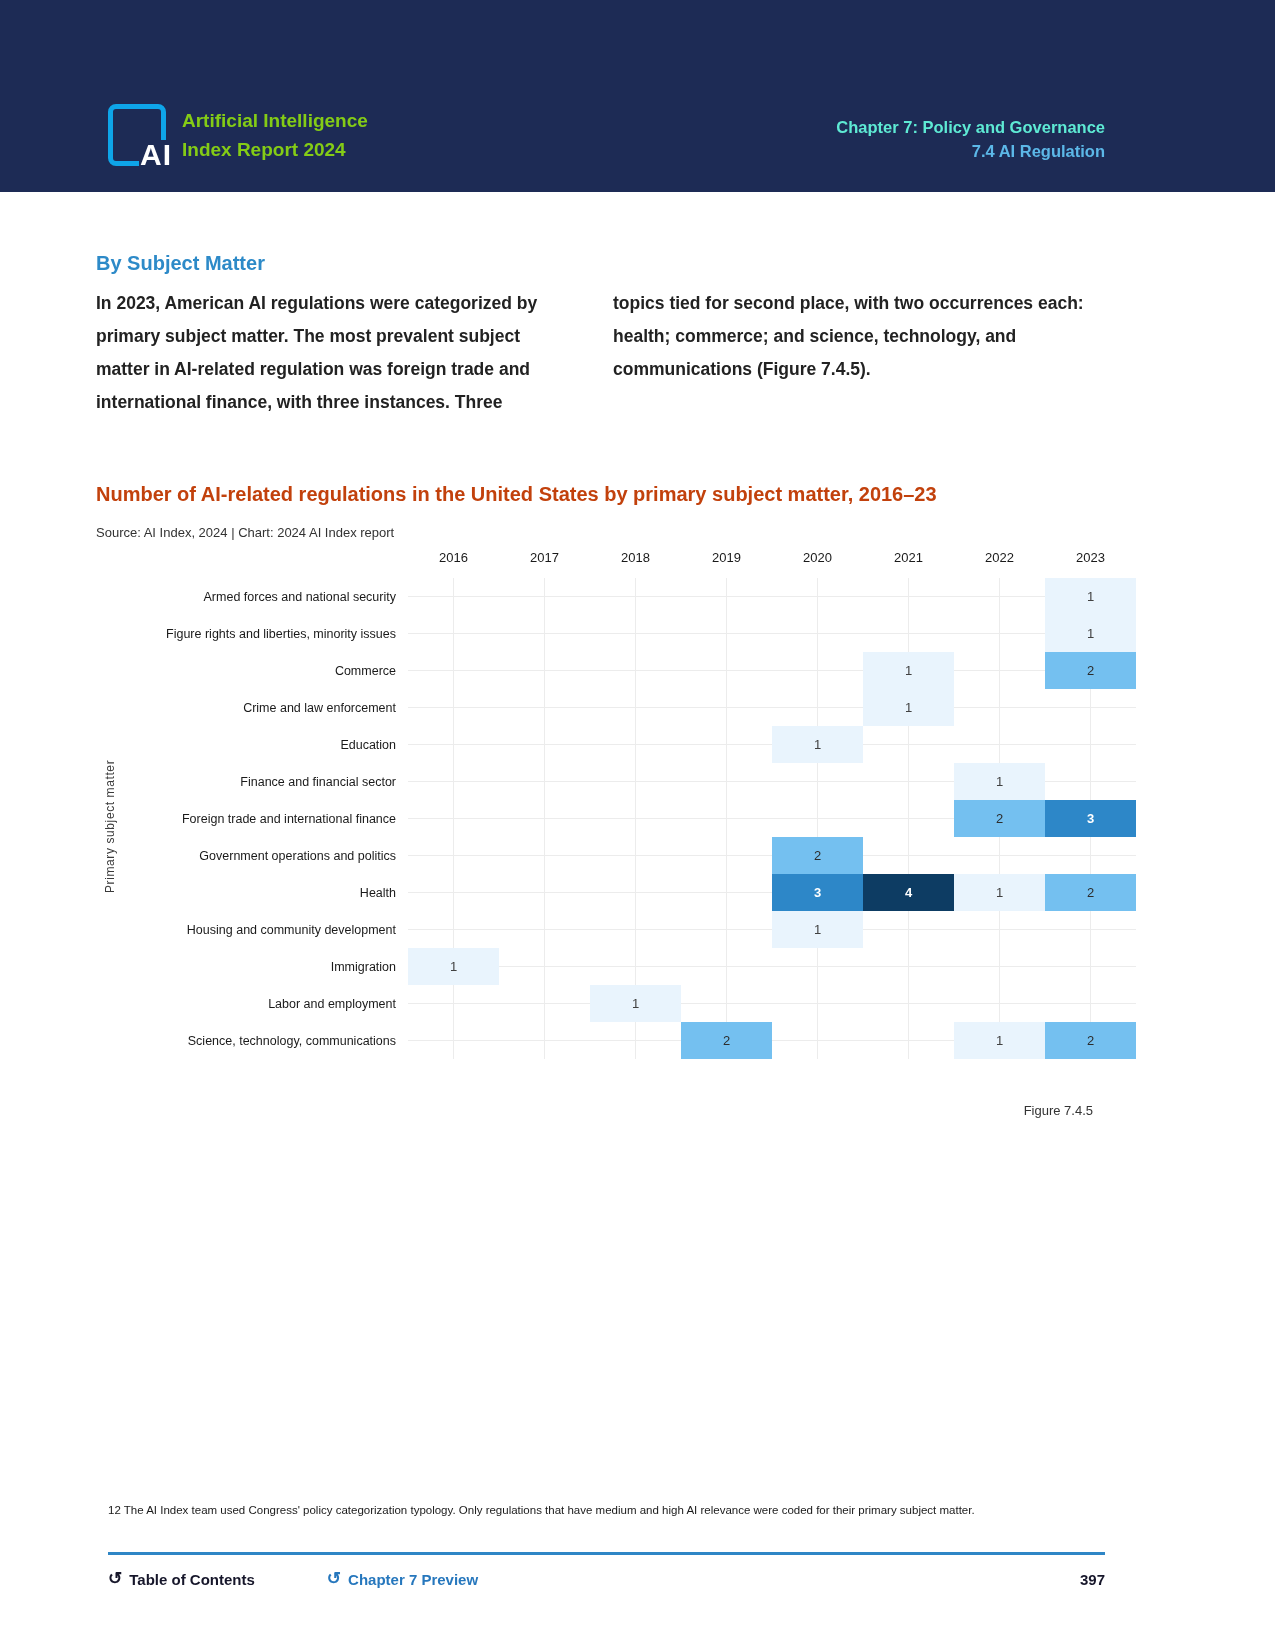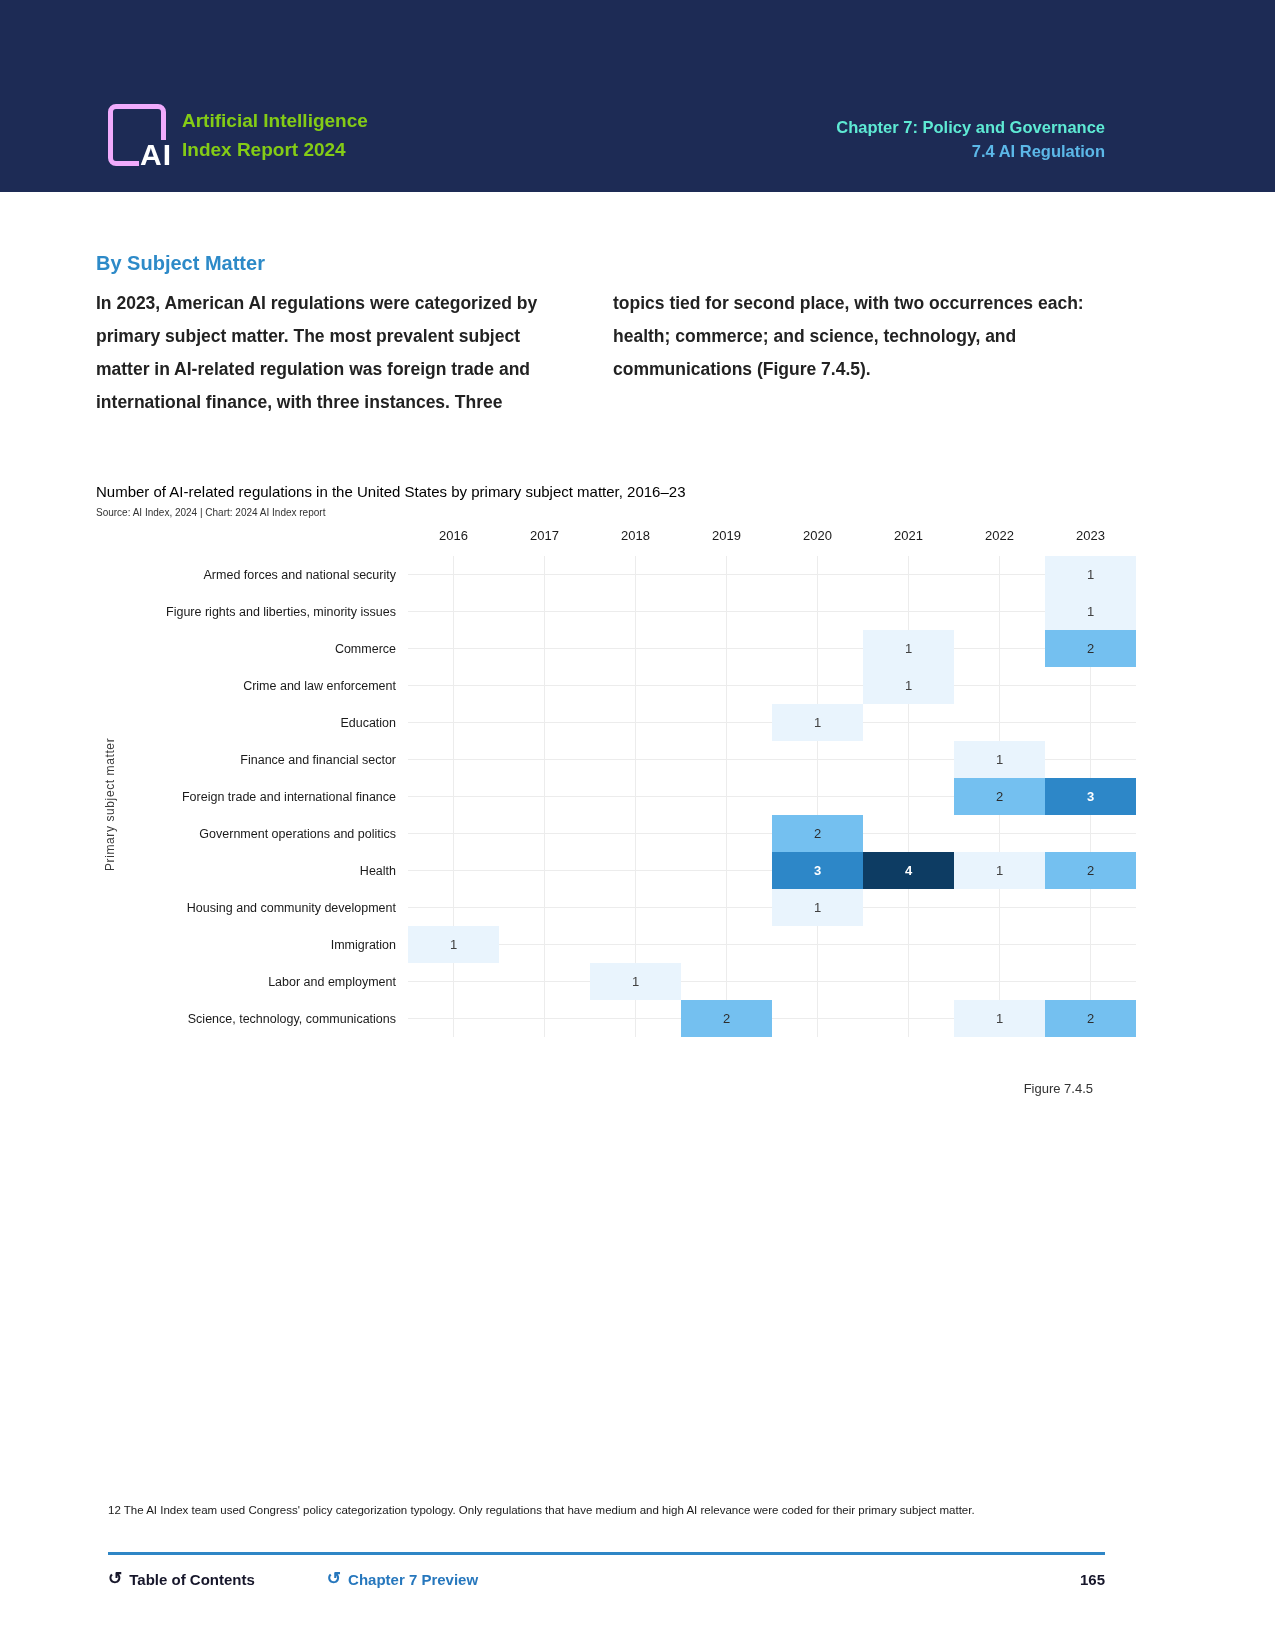--- a/index.html
+++ b/index.html
@@ -3,37 +3,37 @@
 <meta charset="utf-8">
 <style>
   * { margin:0; padding:0; box-sizing:border-box; }
   html,body { background:#ffffff; }
   body { font-family:"Liberation Sans", sans-serif; color:#1b1b1b; }
   .page { position:relative; width:1275px; height:1650px; background:#ffffff; overflow:hidden; }
 
   
   .hdr { height:192px; background:#1d2b55; display:flex; align-items:flex-end; justify-content:space-between; padding:0 170px 26px 108px; }
   .brand { display:flex; align-items:flex-end; gap:16px; }
-  .logo-box { position:relative; width:58px; height:62px; border:5px solid #f0abfc; border-radius:8px; }
+  .logo-box { position:relative; width:58px; height:62px; border:5px solid #0ea5e9; border-radius:8px; }
   .logo-ai { position:absolute; right:-12px; bottom:-9px; background:#1d2b55; color:#fff; font-weight:bold; font-size:30px; letter-spacing:1px; padding:0 1px; line-height:1; }
   .brand-text { color:#84cc16; font-weight:bold; font-size:19px; line-height:1.5; padding-bottom:2px; }
   .hdr-right { text-align:right; font-weight:bold; font-size:16.5px; line-height:1.5; padding-bottom:2px; }
   .hdr-chapter { color:#5eead4; }
   .hdr-section { color:#5cb8e8; }
 
   
   .main { padding:60px 170px 0 96px; }
   .h-blue { color:#2d8ac8; font-size:20px; font-weight:bold; margin-bottom:12px; }
   .cols { display:flex; gap:36px;font-weight:bold; }
   .col { width:481px; font-size:17.5px; line-height:33px; color:#222; }
 
   
   .chart { margin-top:64px; }
-  .chart-title { font-size:15px; font-weight:normal; color:#000000; }
-  .chart-source { font-size:10px; color:#333; margin-top:7px; }
+  .chart-title { font-size:20px; font-weight:bold; color:#c2410c; }
+  .chart-source { font-size:13px; color:#333; margin-top:19px; }
   .chart-wrap { position:relative; width:1040px; margin-top:8px; }
   .ylab { position:absolute; left:14px; top:338px; transform:rotate(-90deg); transform-origin:left center; white-space:nowrap; font-size:12px; color:#3a3a3a; letter-spacing:0.6px; }
   .heatmap { display:grid; grid-template-columns:312px repeat(8, 91px); }
   .hm-corner { height:30px; }
   .hm-year { height:30px; display:flex; align-items:flex-start; justify-content:center; font-size:13px; color:#1a1a1a; padding-top:2px; }
   .hm-label { height:37px; display:flex; align-items:center; justify-content:flex-end; padding-right:12px; font-size:12.5px; color:#1a1a1a; }
   .hm-cell { height:37px; display:flex; align-items:center; justify-content:center; font-size:13px; color:#414141;
     background-image:linear-gradient(#ececec,#ececec),linear-gradient(#ececec,#ececec);
     background-repeat:no-repeat,no-repeat;
     background-position:center center,center center;
@@ -226,17 +226,17 @@
     <hr class="divider">
     <div class="foot-row">
       <div class="foot-link toc">
         <span class="ret-ico">↺</span>
         <span>Table of Contents</span>
       </div>
       <div class="foot-link preview">
         <span class="ret-ico">↺</span>
         <span>Chapter 7 Preview</span>
       </div>
-      <div class="page-num">165</div>
+      <div class="page-num">397</div>
     </div>
   </div>
 
 </div>
 
 </body></html>

